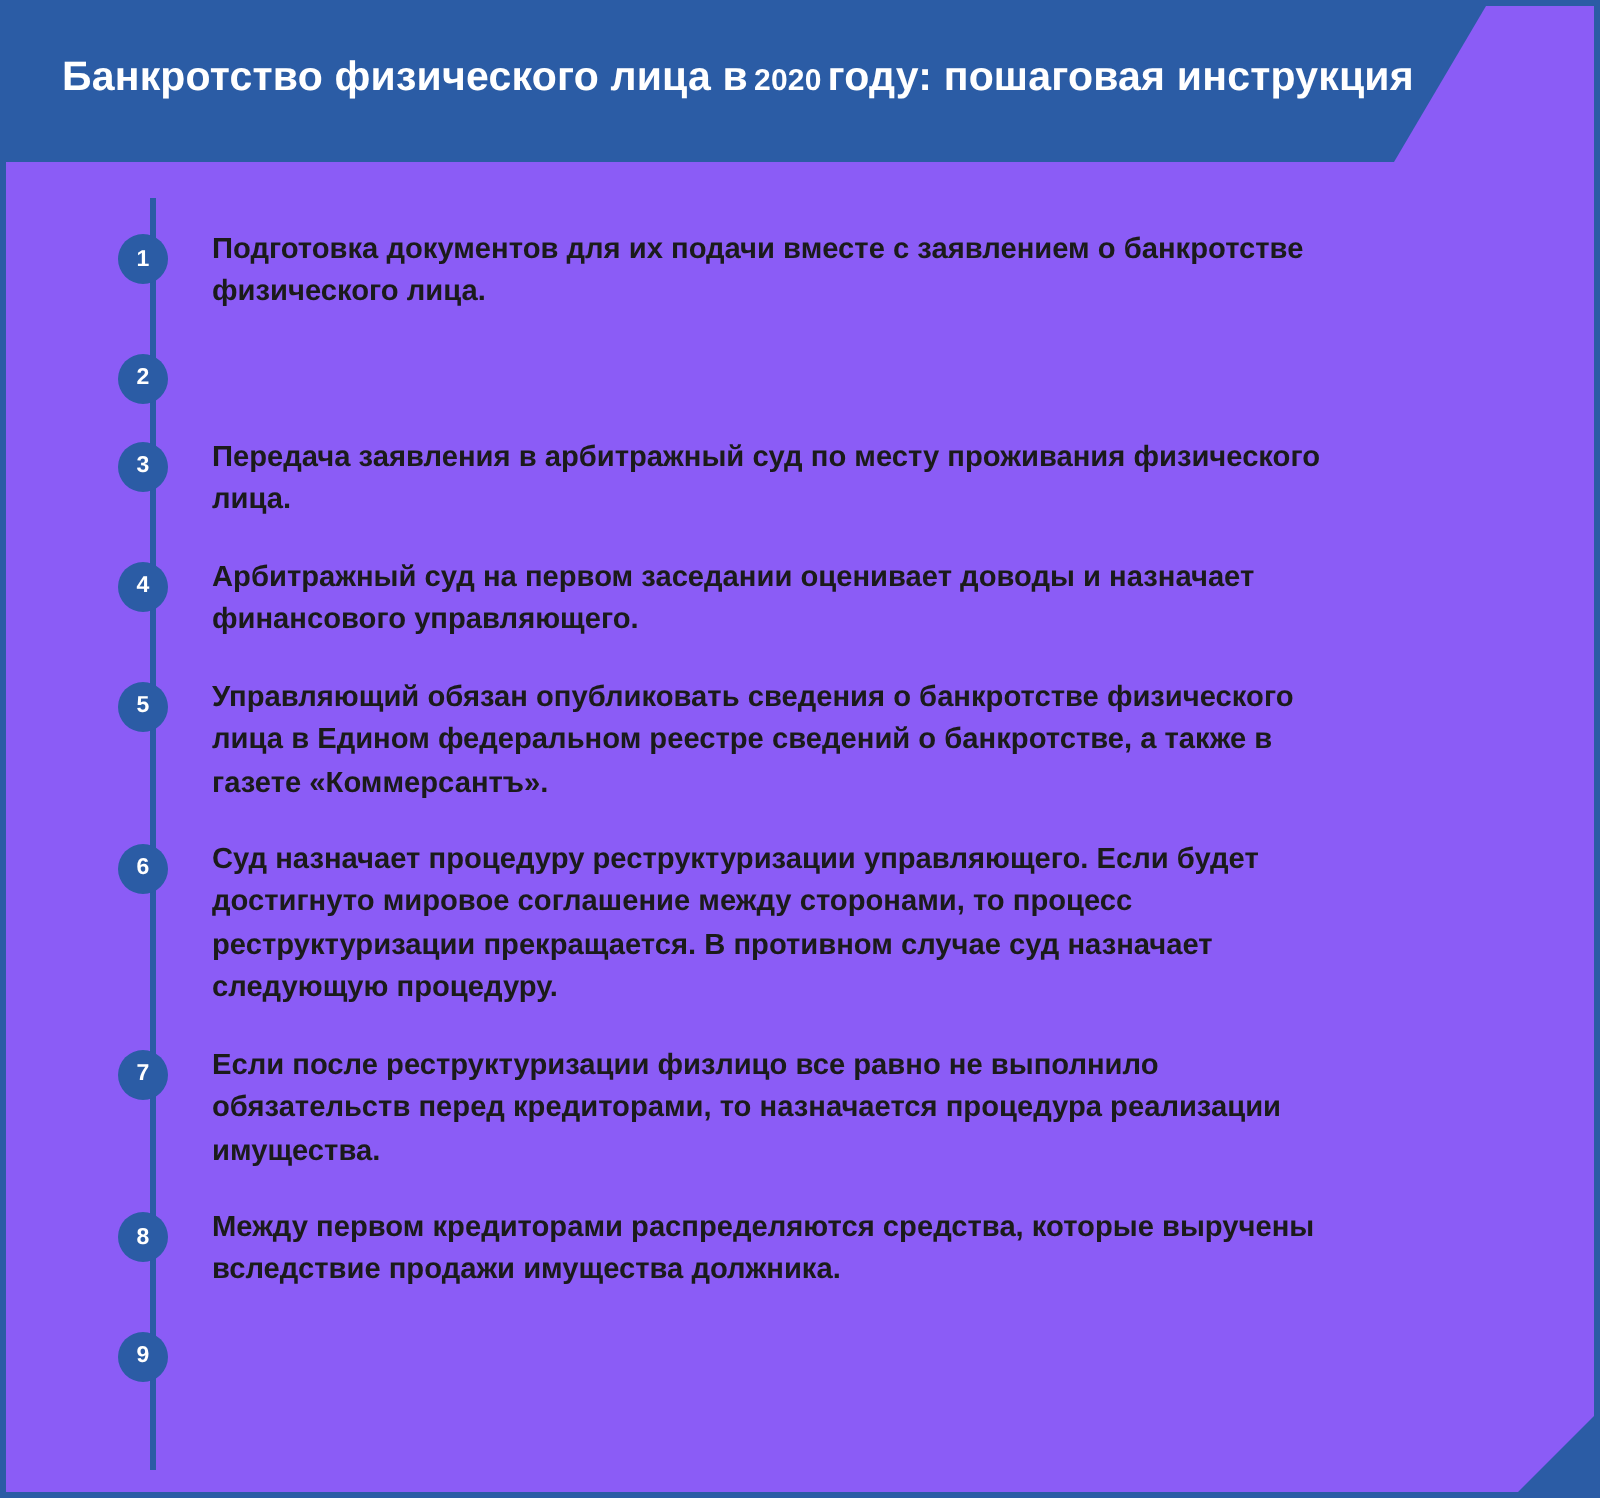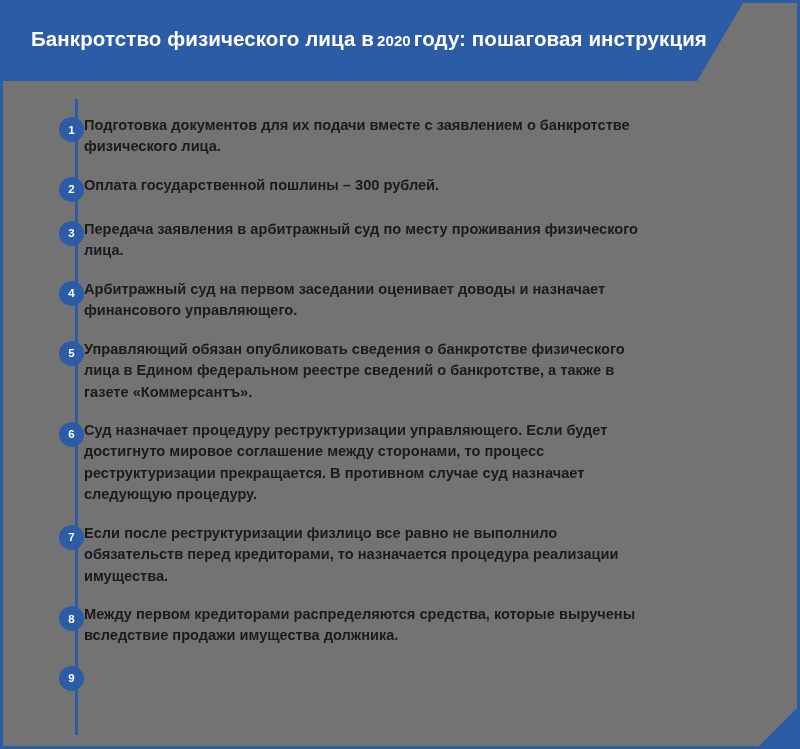--- a/index.html
+++ b/index.html
@@ -12,21 +12,21 @@
     background: #ffffff;
     font-family: "Liberation Sans", sans-serif;
     overflow: hidden;
   }
   .page {
     position: relative;
     width: 800px;
     height: 749px;
     box-sizing: border-box;
     border: 3px solid #2b5ca5;
-    background: #737373;
+    background: #8b5cf6;
     overflow: hidden;
   }
   
   .header {
     position: absolute;
     left: 0;
     top: 0;
     width: 100%;
     height: 78px;
   }
@@ -103,20 +103,21 @@
     color: #ffffff;
     font-size: 11.5px;
     font-weight: bold;
     display: flex;
     align-items: center;
     justify-content: center;
     margin-top: 2px;
     z-index: 2;
   }
   .step-text {
+    margin-left: 22px;
     color: #1b1b1b;
     font-size: 14.6px;
     font-weight: bold;
     line-height: 1.47;
     max-width: 560px;
   }
 </style>
 </head>
 <body>
 
@@ -134,21 +135,20 @@
 
   <div class="steps">
 
     <div class="step">
       <div class="step-marker">1</div>
       <div class="step-text">Подготовка документов для их подачи вместе с заявлением о банкротстве физического лица.</div>
     </div>
 
     <div class="step">
       <div class="step-marker">2</div>
-      <div class="step-text">Оплата государственной пошлины – 300 рублей.</div>
     </div>
 
     <div class="step">
       <div class="step-marker">3</div>
       <div class="step-text">Передача заявления в арбитражный суд по месту проживания физического лица.</div>
     </div>
 
     <div class="step">
       <div class="step-marker">4</div>
       <div class="step-text">Арбитражный суд на первом заседании оценивает доводы и назначает финансового управляющего.</div>

